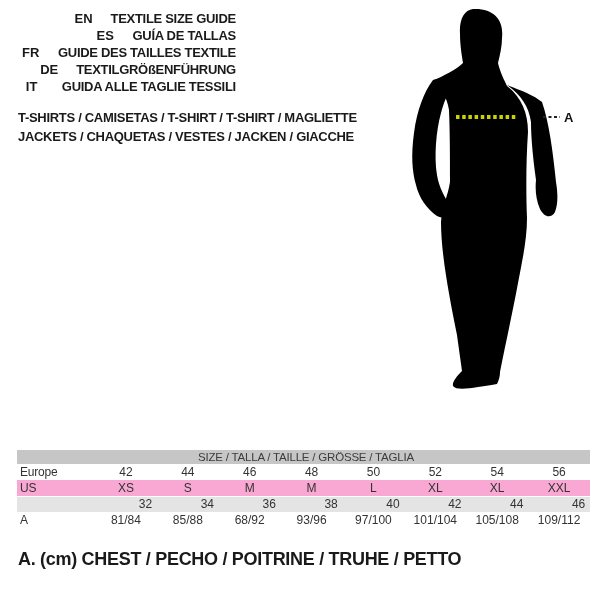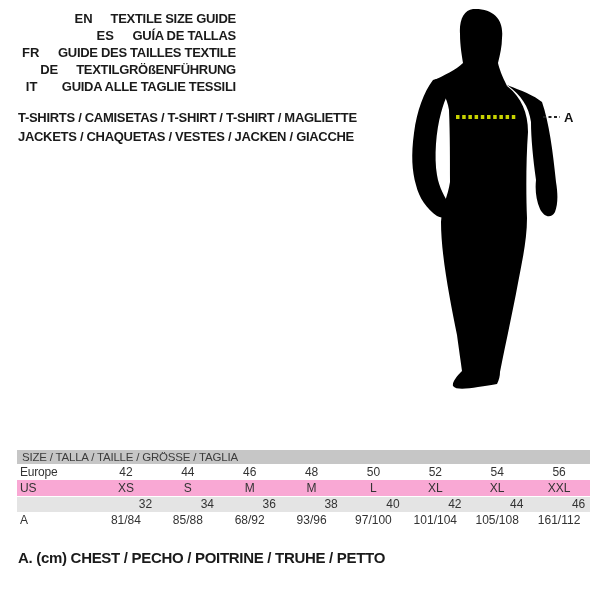--- a/index.html
+++ b/index.html
@@ -22,30 +22,30 @@
   
   .figure-svg { position:absolute; left:405px; top:2px; }
 
   
   .section-title { position:absolute; left:18px; top:419px; font-size:12.5px; font-weight:700; letter-spacing:-0.3px; }
 
   
   .size-table { position:absolute; left:17px; top:450px; width:573px; font-size:12px; }
   .size-table-header {
     height:14px; line-height:14px; background:#c6c6c6; color:#3c3c3c;
-    padding-left:5px; font-size:11.5px; letter-spacing:-0.2px;
+    padding-left:5px; font-size:11.5px; letter-spacing:-0.2px;text-align:center;
   }
   .t-row { display:flex; height:16px; line-height:16px; color:#333; }
   .t-row.stripe-a { background:#f9a8d4; }
   .t-row.stripe-b { background:#e4e4e4; box-shadow: inset 0 1px 0 #ffffff; gap: 39px; }
   .t-label { width:75px; padding-left:3px; letter-spacing:-0.2px; }
   .t-cell { flex:1; text-align:center; }
 
   
-  .footnote { position:absolute; left:18px; top:549px; font-size:15px; font-weight:700; letter-spacing:-0.3px; }
+  .footnote { position:absolute; left:18px; top:549px; font-size:18px; font-weight:700; letter-spacing:-0.3px; }
 </style>
 </head>
 <body>
 
 <div class="page">
 
   <div class="lang-list">
     <div class="lang-row">
       <span class="lang-code">EN</span>
       <span class="lang-label cond">TEXTILE SIZE GUIDE</span>
@@ -167,19 +167,19 @@
 
     <div class="t-row">
       <span class="t-label">A</span>
       <span class="t-cell">81/84</span>
       <span class="t-cell">85/88</span>
       <span class="t-cell">68/92</span>
       <span class="t-cell">93/96</span>
       <span class="t-cell">97/100</span>
       <span class="t-cell">101/104</span>
       <span class="t-cell">105/108</span>
-      <span class="t-cell">161/112</span>
+      <span class="t-cell">109/112</span>
     </div>
   </div>
 
   <div class="footnote">A. (cm) CHEST / PECHO / POITRINE / TRUHE / PETTO</div>
 
 </div>
 
 </body></html>

